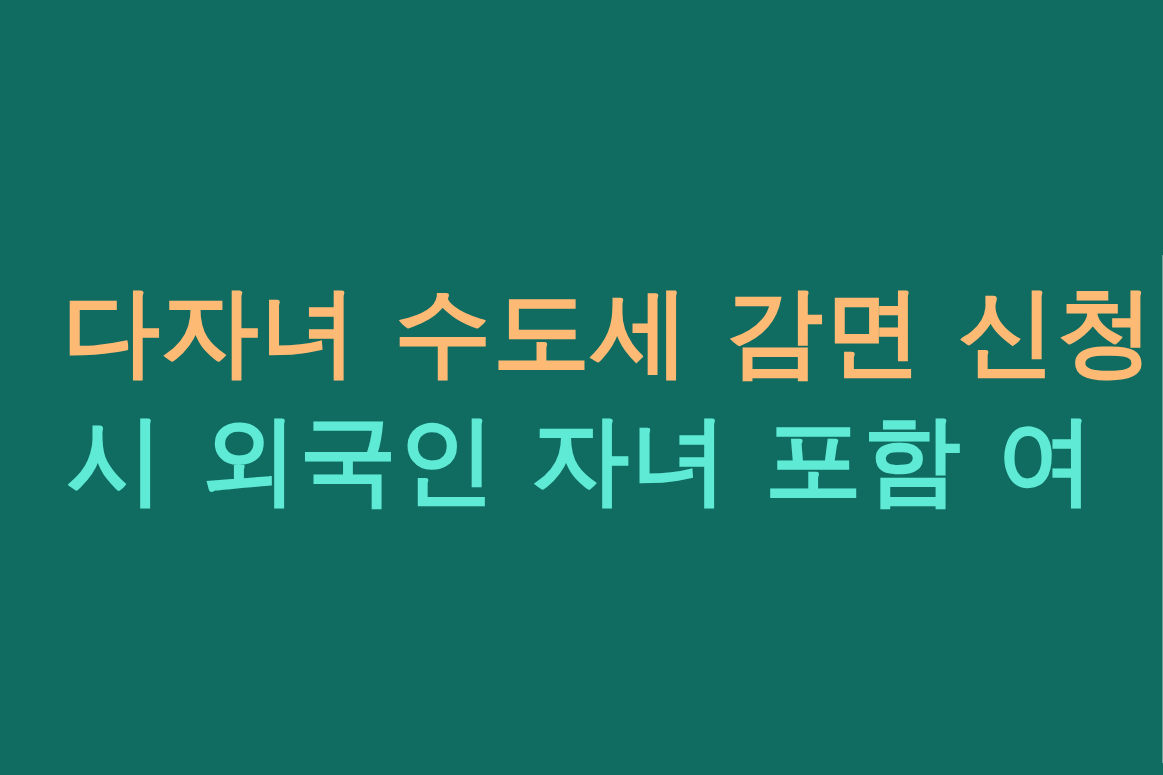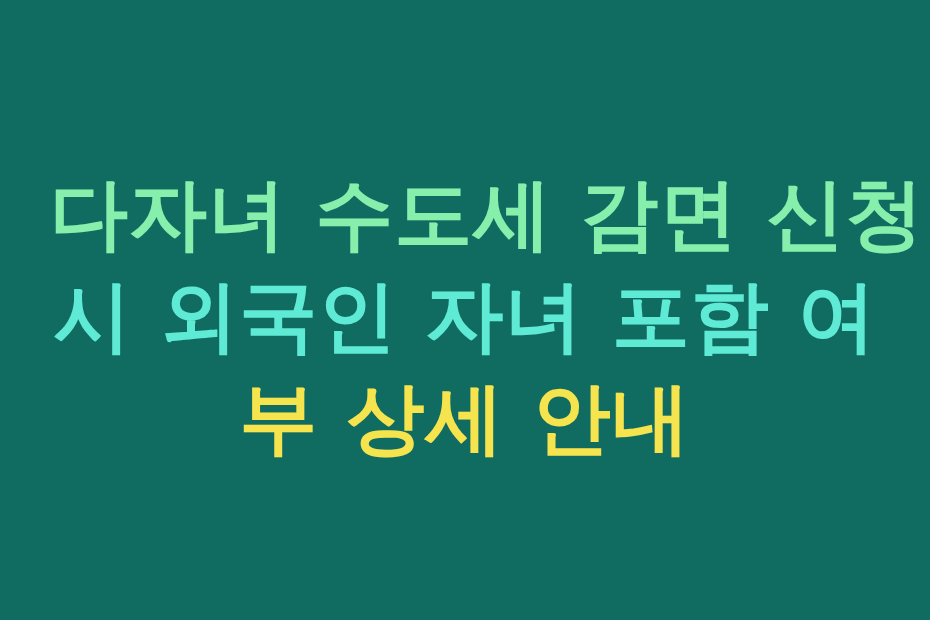--- a/index.html
+++ b/index.html
@@ -38,17 +38,16 @@
     letter-spacing: 1px;
     white-space: nowrap;
     text-rendering: geometricPrecision;
   }
 </style>
 </head>
 <body>
 
 <div class="banner" style="background: rgb(16, 107, 97);">
   <div class="title-block">
-    <span class="title-line" style="color: #86efac;">다자녀 수도세 감면 신청</span>
+    <span class="title-line" style="color: #fdba74;">다자녀 수도세 감면 신청</span>
     <span class="title-line" style="color: #5eead4;">시 외국인 자녀 포함 여</span>
-    <span class="title-line" style="color: rgb(245, 228, 77);">부 상세 안내</span>
   </div>
 </div>
 
 </body></html>

